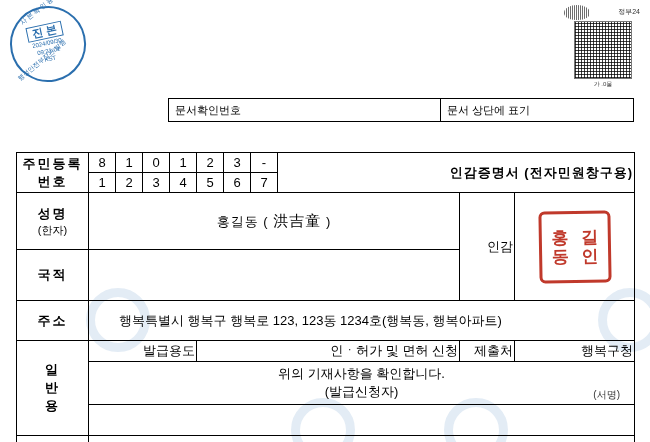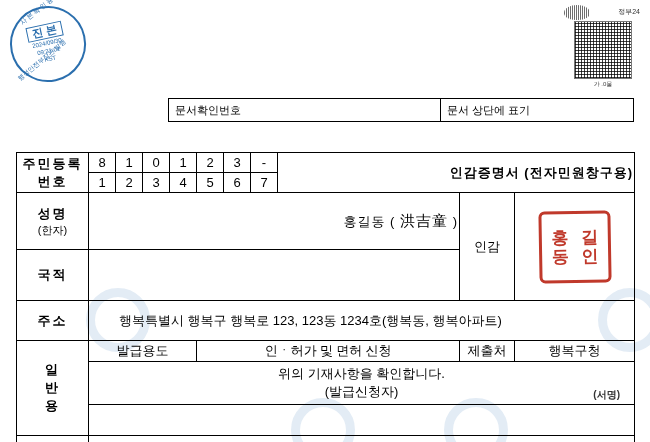--- a/index.html
+++ b/index.html
@@ -198,46 +198,44 @@
     padding: 0;
     width: 27px;
   }
   .doc-title {
     text-align: right;
     font-size: 22px;
     font-weight: bold;
     letter-spacing: 1px;
   }
   .name-cell {
-    text-align: right;
+    text-align: center;
     font-size: 16px;
     letter-spacing: 1px;
   }
   .name-hanja { font-size: 15px; }
   .addr-cell {
     padding-left: 30px;
     font-size: 12.5px;
   }
   .sub-label {
-    text-align: center;
+    text-align: right;
     font-size: 12.5px;
-    font-family: Liberation Serif, serif;
   }
   .notice {
     text-align: center;
     font-size: 12.5px;
     position: relative;
   }
   .notice .sign {
     position: absolute;
     right: 14px;
     bottom: 2px;
     font-size: 10px;
     color: #333;
-    font-weight: bold;
   }
   
   .seal {
     width: 66px;
     height: 66px;
     margin: 0 auto;
     border: 3px solid #c0392b;
     border-radius: 6px;
     color: #c0392b;
     display: flex;

